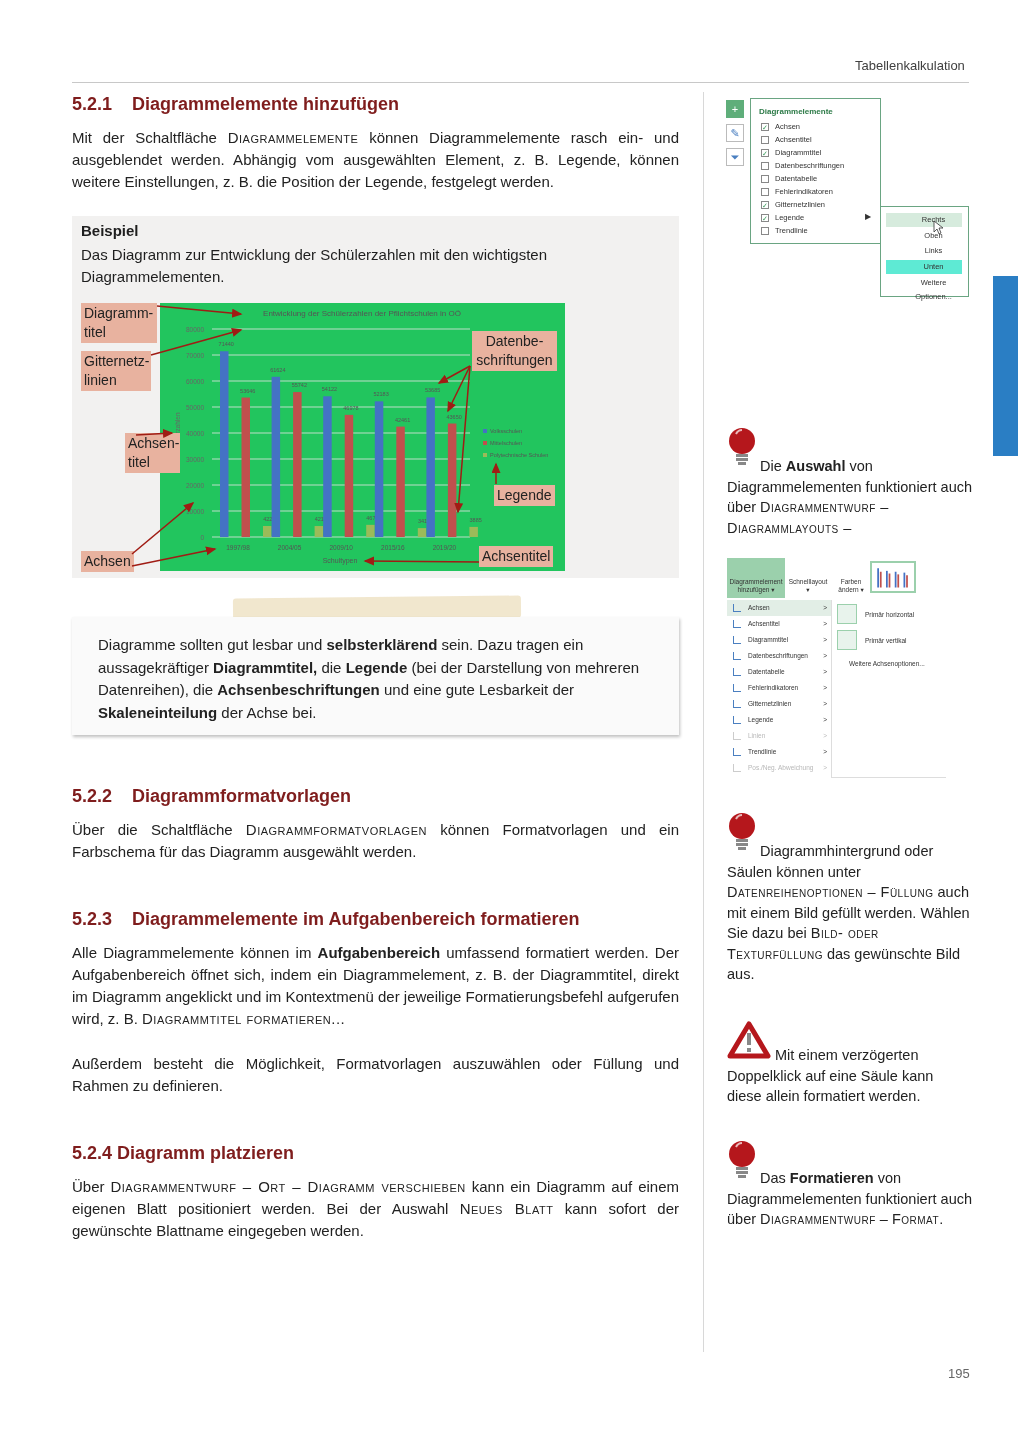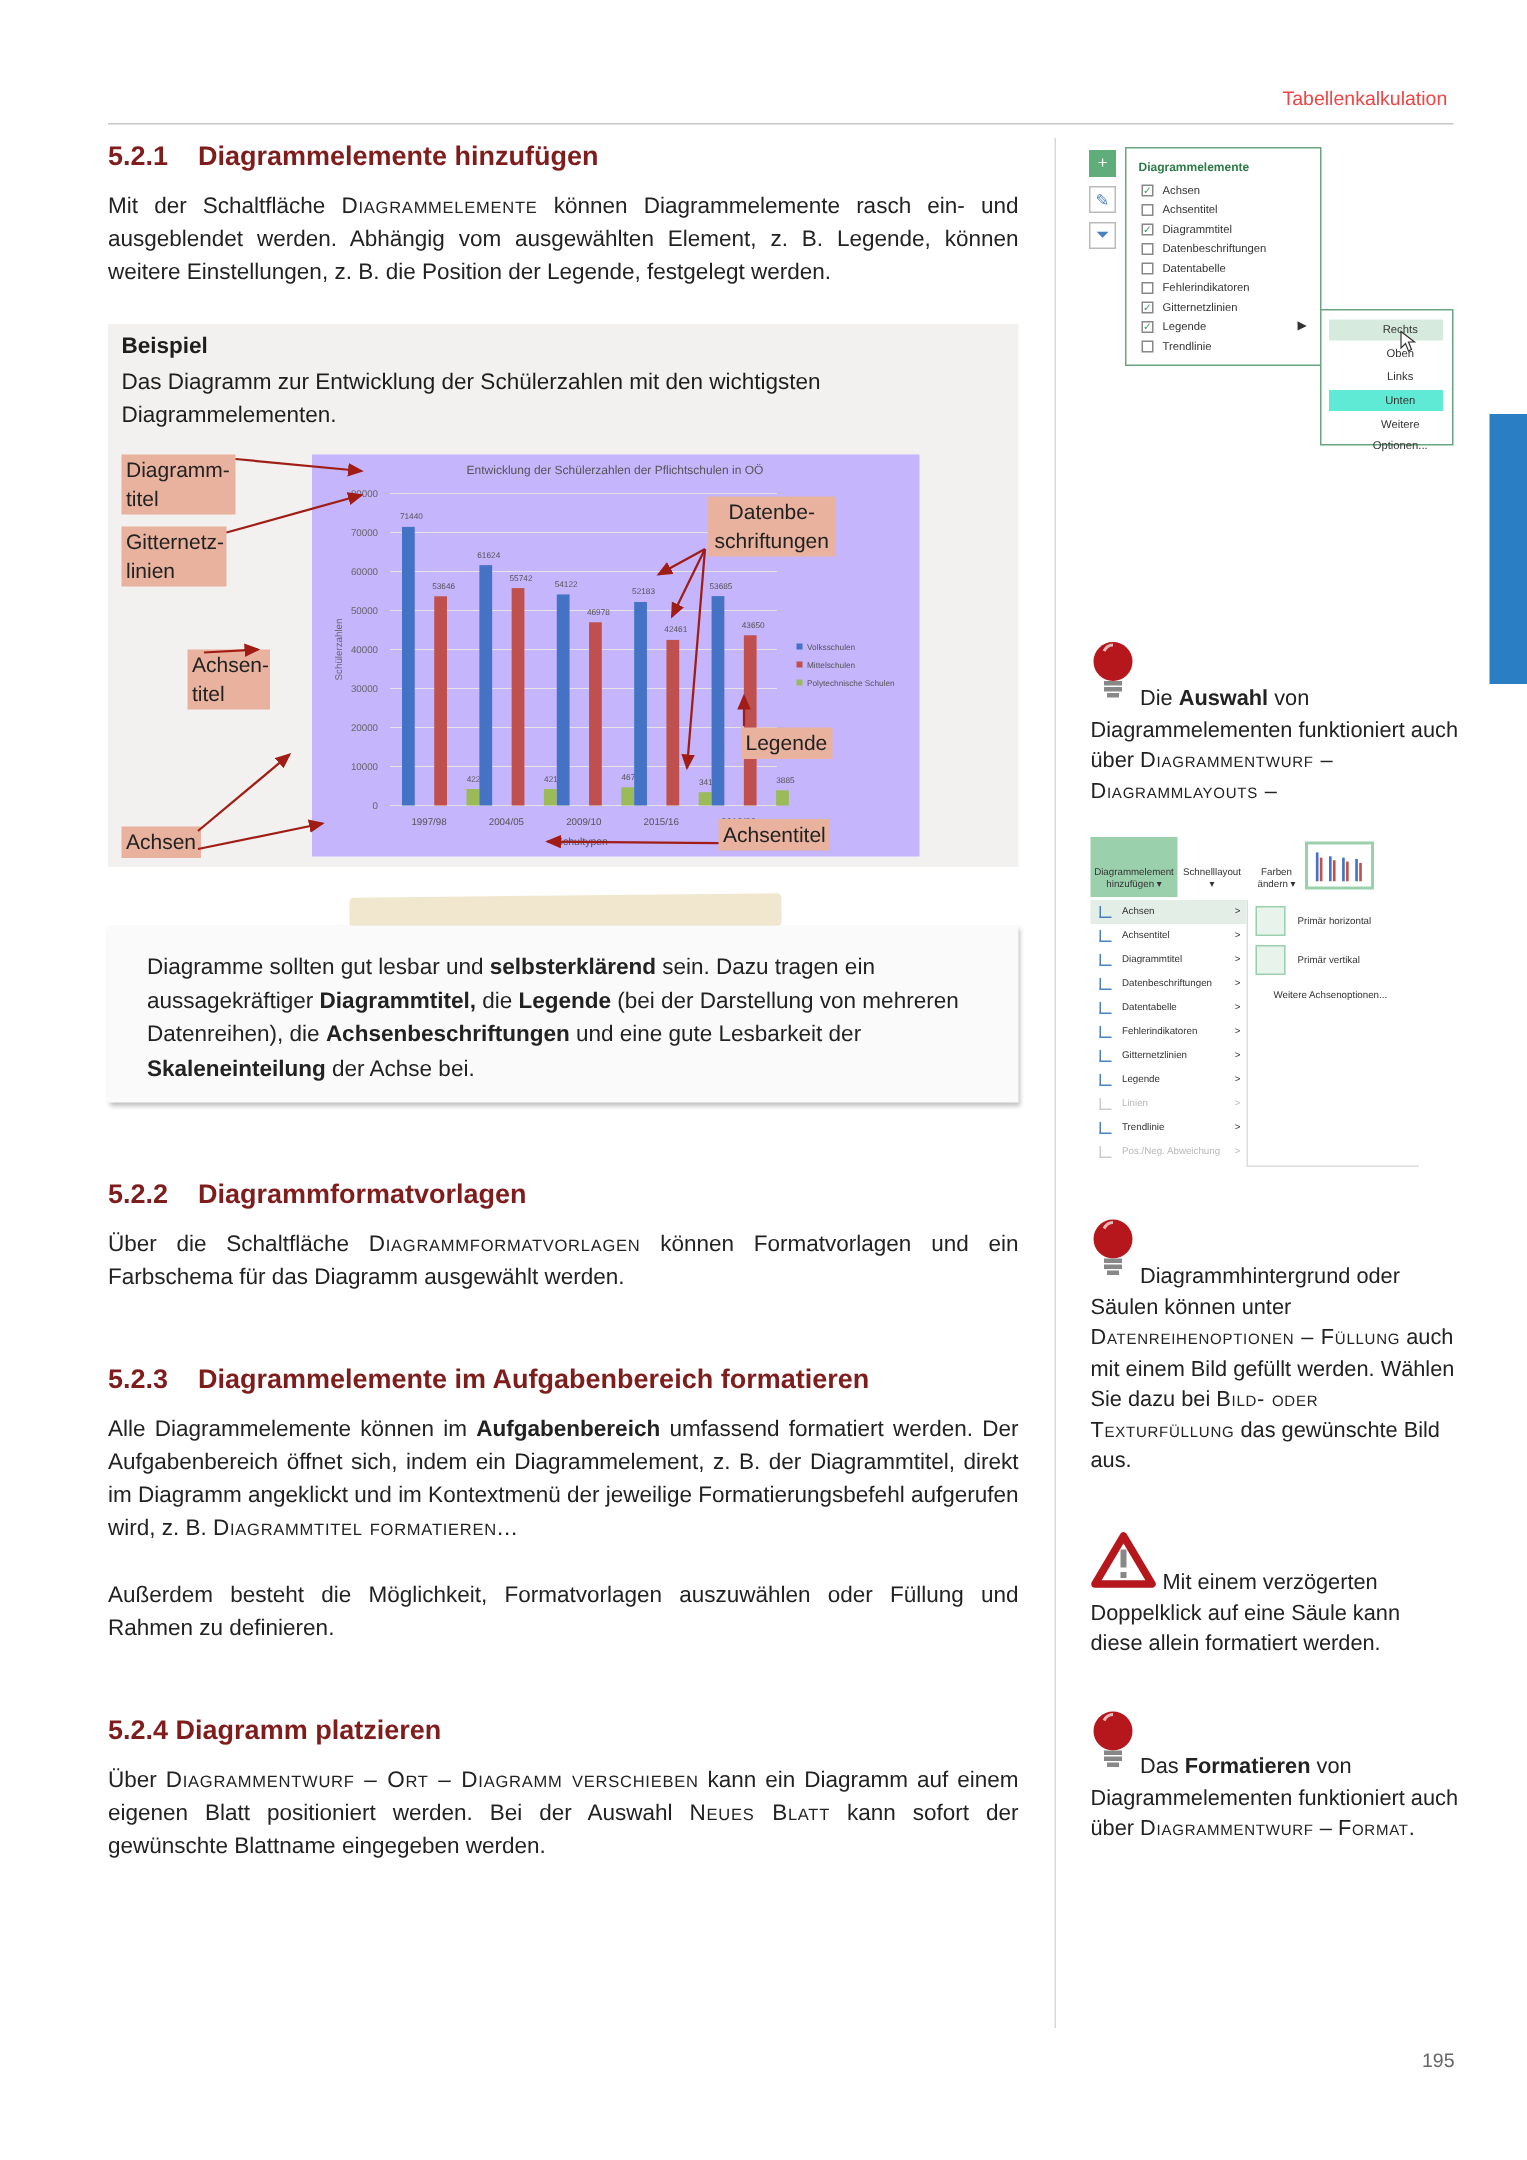--- a/index.html
+++ b/index.html
@@ -3,34 +3,34 @@
 <meta charset="utf-8">
 <style>
   * { box-sizing: border-box; margin: 0; padding: 0; }
   html, body { width: 1018px; height: 1440px; background: #ffffff; }
   body { position: relative; font-family: "Liberation Sans", sans-serif; color: #1e1e1e; overflow: hidden; }
   .abs { position: absolute; }
   .sc { font-variant: small-caps; letter-spacing: 0.5px; }
   b { font-weight: bold; }
 
   
-  .running-head { left: 855px; top: 58px; font-size: 13px; color: #ef4444; }
+  .running-head { left: 855px; top: 58px; font-size: 13px; color: #404040; }
   .head-rule { left: 72px; top: 82px; width: 897px; height: 1px; background: #c8c8c8; }
   .col-rule { left: 703px; top: 92px; width: 1px; height: 1260px; background: #d8d8d8; }
   .thumb-tab { left: 993px; top: 276px; width: 25px; height: 180px; background: #2a7ec4; }
 
   h2 { position: absolute; left: 72px; font-size: 18px; font-weight: bold; color: #7f1d1d; }
   h2 .num { display: inline-block; width: 60px; }
   .para { position: absolute; left: 72px; width: 607px; font-size: 15px; line-height: 22px; color: #222; text-align: justify; }
 
   
   .example { left: 72px; top: 216px; width: 607px; height: 362px; background: #f2f1f0; }
   .ex-title { left: 81px; top: 222px; font-size: 15px; font-weight: bold; }
   .ex-text { left: 81px; top: 244px; width: 592px; font-size: 15px; line-height: 22px; }
-  .chart { left: 160px; top: 303px; width: 405px; height: 268px; background: #c4b5fd; margin-left: 48px; }
+  .chart { left: 160px; top: 303px; width: 405px; height: 268px; background: #22c55e; }
   .chart svg { width: 100%; height: 100%; }
   .label-box { position: absolute; background: #e8b29f; color: #222; font-size: 14px; line-height: 19px; padding: 1px 3px; }
 
   
   .tape { left: 233px; top: 597px; width: 288px; height: 22px; background: #f0e4c9; border-radius: 3px; opacity: .9; transform: rotate(-0.6deg); }
   .note { left: 72px; top: 617px; width: 607px; height: 118px; background: #fafafa; box-shadow: 1px 2px 3px rgba(0,0,0,0.25); }
   .note-text { left: 98px; top: 634px; width: 545px; font-size: 15px; line-height: 22.5px; color: #222; }
 
   
   .side-text { position: absolute; left: 727px; width: 245px; font-size: 14.5px; line-height: 20.5px; color: #222; }

